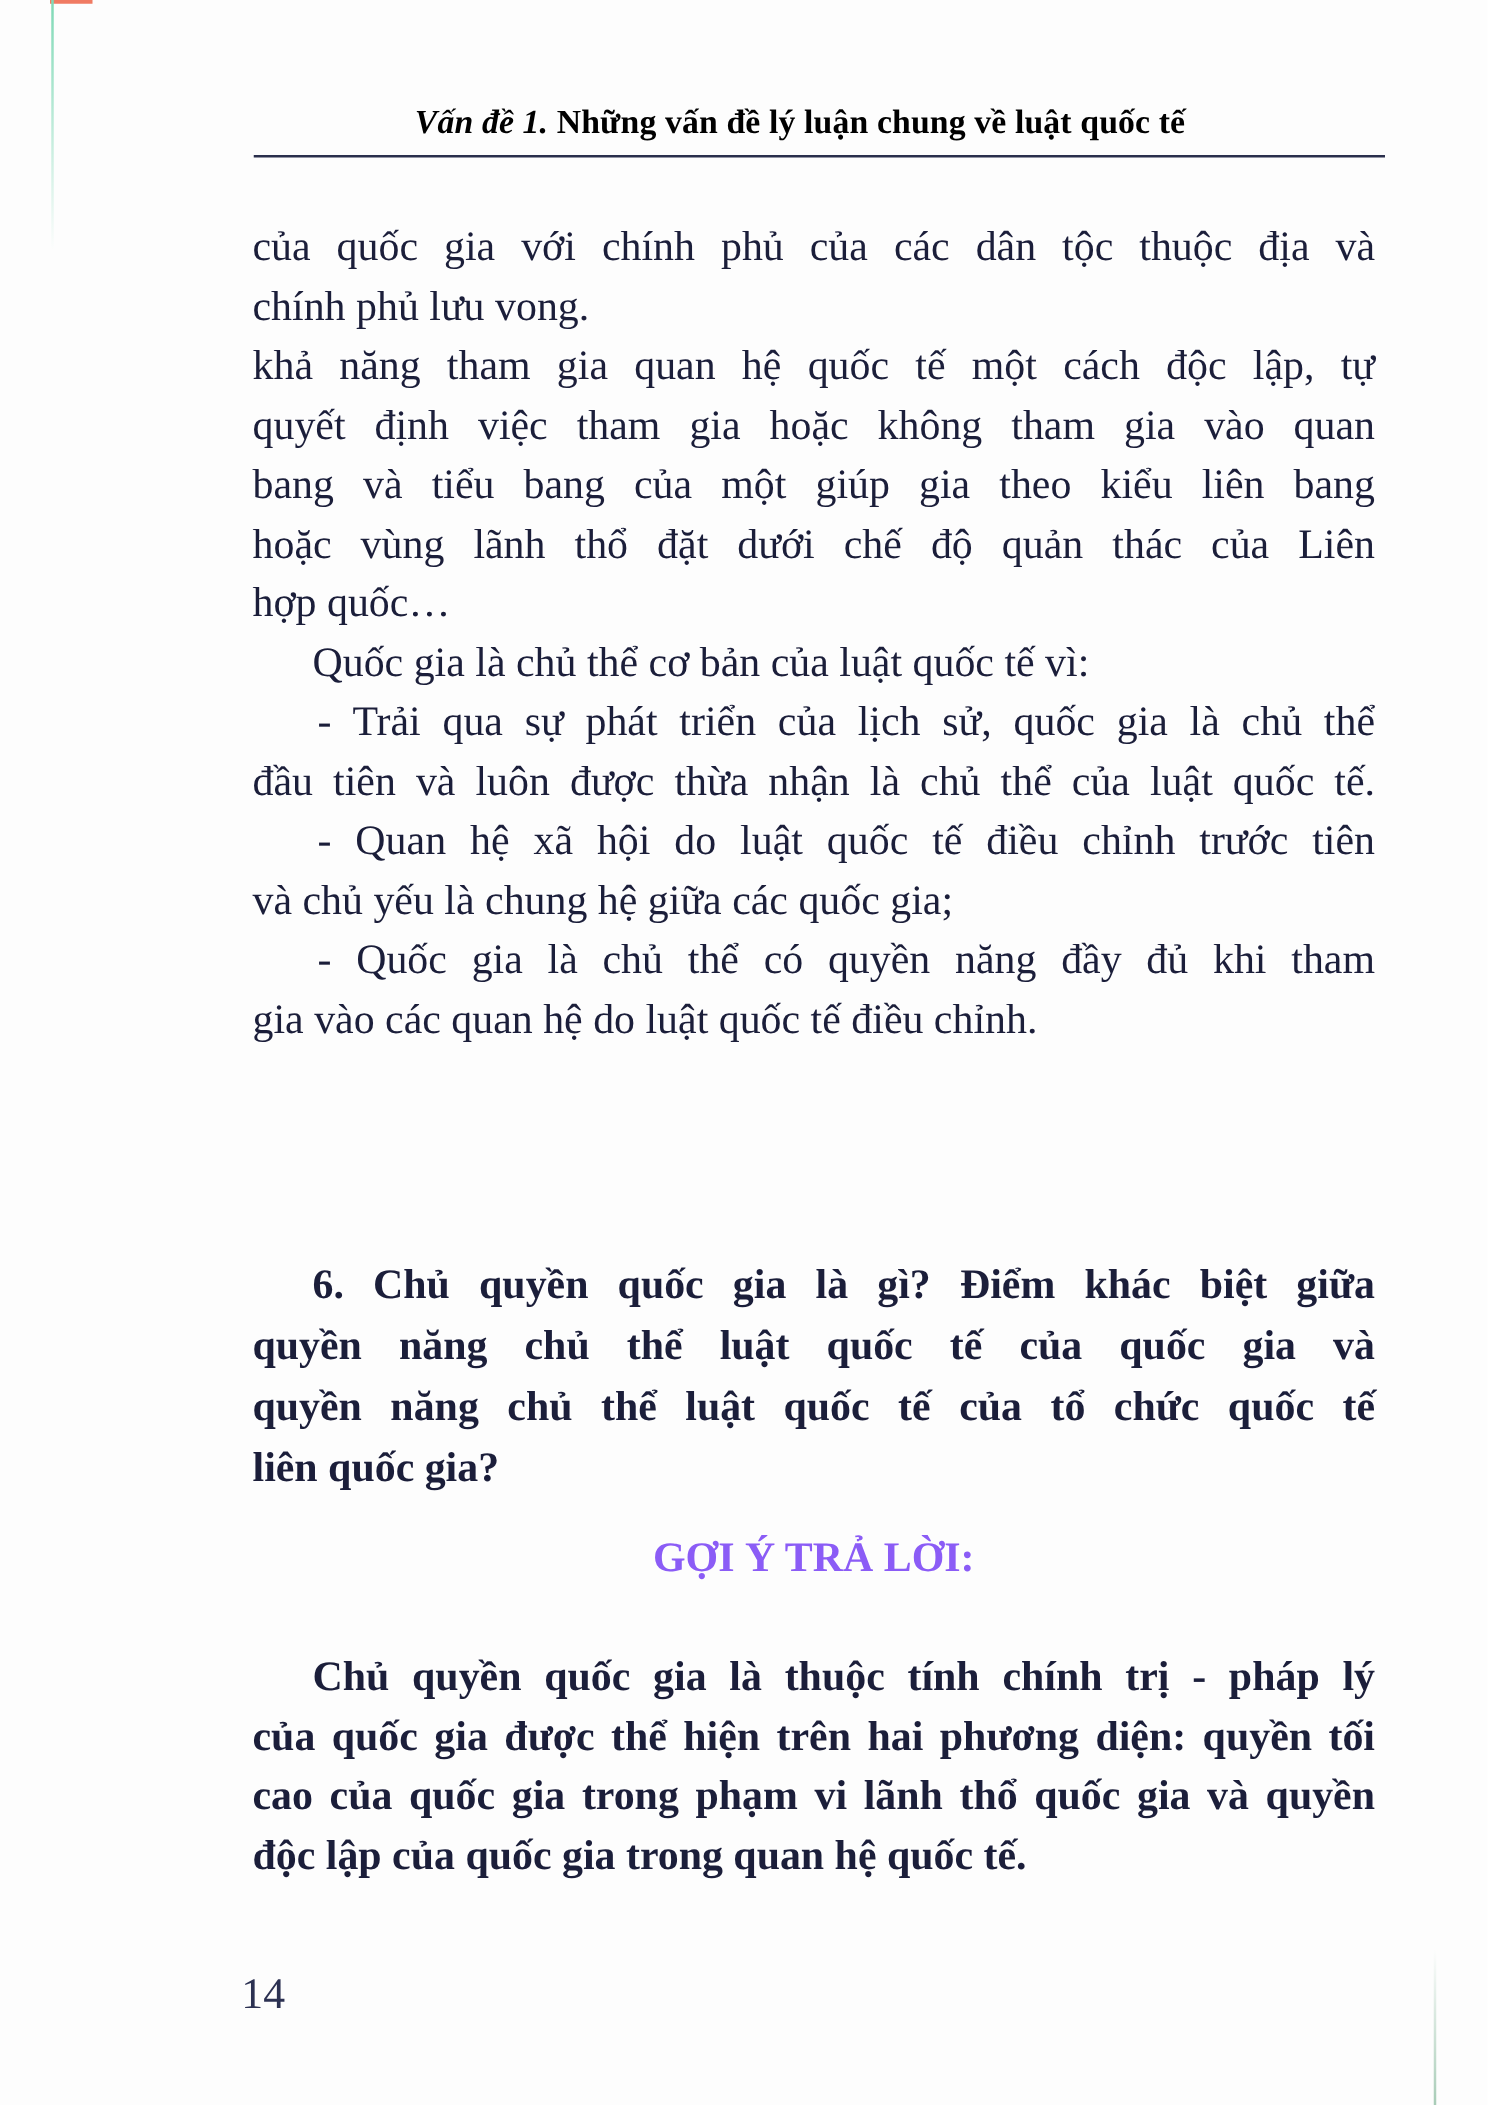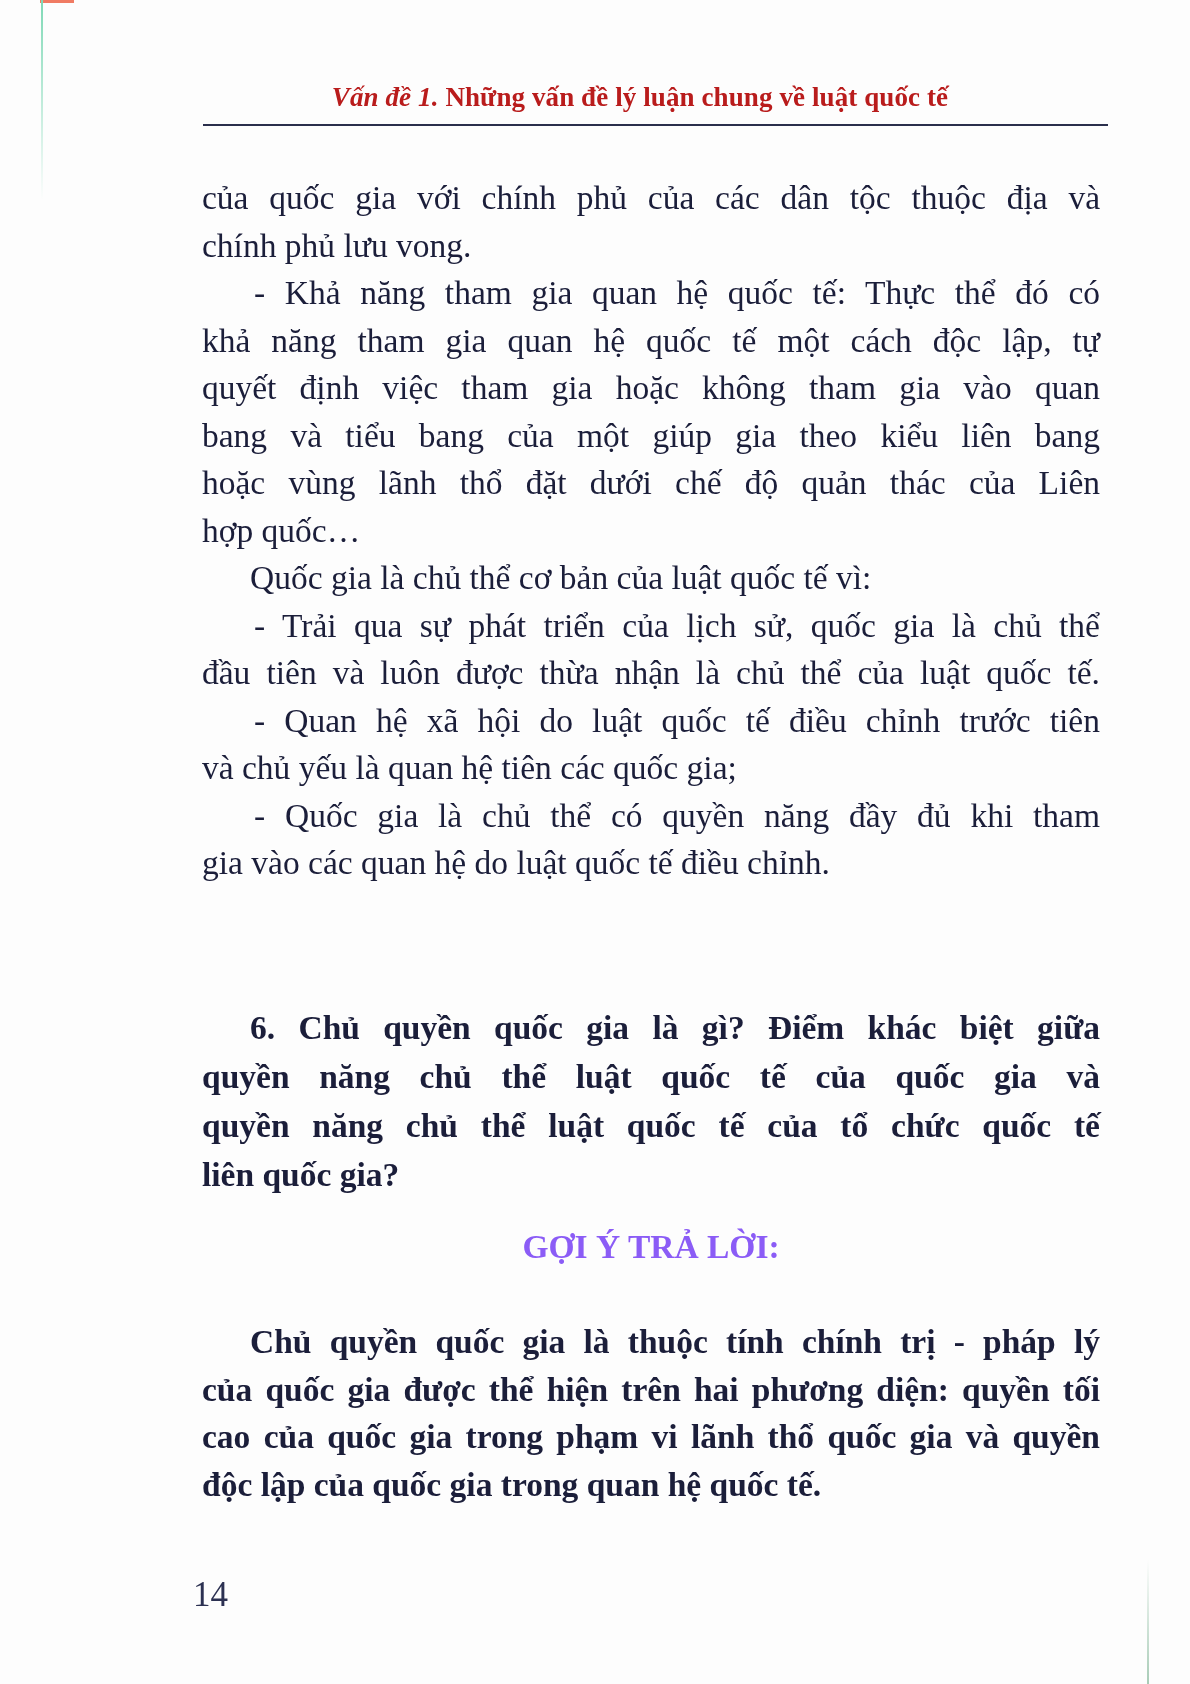--- a/index.html
+++ b/index.html
@@ -39,21 +39,21 @@
       width: 2px; height: 124px;
       background: linear-gradient(rgba(255,255,255,0), #a8ccb7);
     }
     .running-head {
       position: absolute;
       left: 200px; top: 82px;
       width: 880px;
       text-align: center;
       font-size: 27px;
       font-weight: bold;
-      color: #b91c1c;
+      color: #000000;
       letter-spacing: 0.1px;
     }
     .running-head .lead {
       font-style: italic;
     }
     .head-rule {
       position: absolute;
       left: 203px; top: 124px;
       width: 905px;
       height: 2px;
@@ -114,31 +114,30 @@
 
   <div class="running-head">
     <span class="lead">Vấn đề 1.</span>
     <span>Những vấn đề lý luận chung về luật quốc tế</span>
   </div>
   <div class="head-rule"></div>
 
   <div class="body-text block-a">
     <span class="line">của quốc gia với chính phủ của các dân tộc thuộc địa và</span>
     <span class="line last">chính phủ lưu vong.</span>
-    <span class="line indent">- Khả năng tham gia quan hệ quốc tế: Thực thể đó có</span>
     <span class="line">khả năng tham gia quan hệ quốc tế một cách độc lập, tự</span>
     <span class="line">quyết định việc tham gia hoặc không tham gia vào quan</span>
     <span class="line">bang và tiểu bang của một giúp gia theo kiểu liên bang</span>
     <span class="line">hoặc vùng lãnh thổ đặt dưới chế độ quản thác của Liên</span>
     <span class="line last">hợp quốc…</span>
     <span class="line last indent-sm">Quốc gia là chủ thể cơ bản của luật quốc tế vì:</span>
     <span class="line indent">- Trải qua sự phát triển của lịch sử, quốc gia là chủ thể</span>
     <span class="line">đầu tiên và luôn được thừa nhận là chủ thể của luật quốc tế.</span>
     <span class="line indent">- Quan hệ xã hội do luật quốc tế điều chỉnh trước tiên</span>
-    <span class="line last">và chủ yếu là quan hệ tiên các quốc gia;</span>
+    <span class="line last">và chủ yếu là chung hệ giữa các quốc gia;</span>
     <span class="line indent">- Quốc gia là chủ thể có quyền năng đầy đủ khi tham</span>
     <span class="line last">gia vào các quan hệ do luật quốc tế điều chỉnh.</span>
   </div>
 
   <div class="body-text block-b">
     <span class="line indent-sm">6. Chủ quyền quốc gia là gì? Điểm khác biệt giữa</span>
     <span class="line">quyền năng chủ thể luật quốc tế của quốc gia và</span>
     <span class="line">quyền năng chủ thể luật quốc tế của tổ chức quốc tế</span>
     <span class="line last">liên quốc gia?</span>
   </div>

